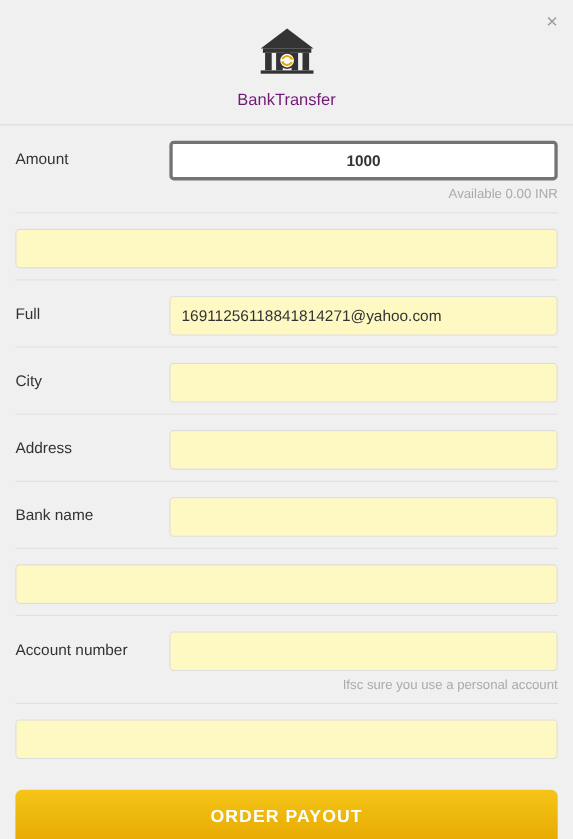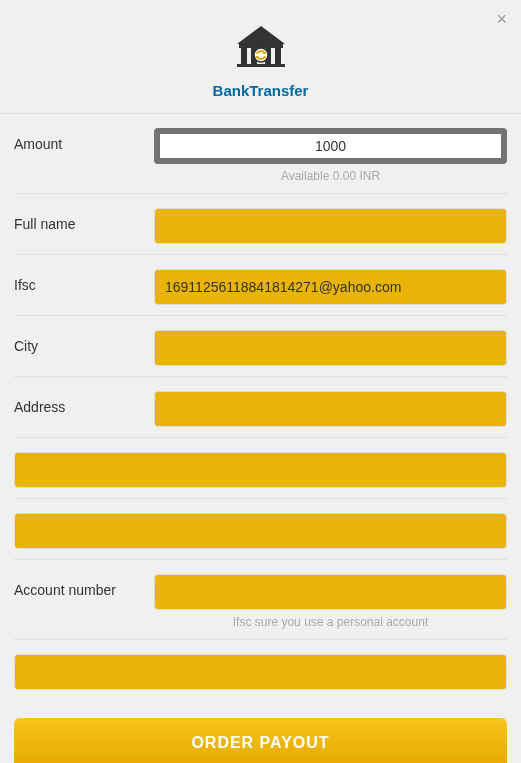--- a/index.html
+++ b/index.html
@@ -46,22 +46,22 @@
     }
 
     .bank-icon {
       width: 60px;
       height: 60px;
       margin-bottom: 4px;
     }
 
     .header-title {
       font-size: 15px;
-      font-weight: bold;
-      color: #0369a1;
+      font-weight: normal;
+      color: #701a75;
     }
 
     .divider {
       height: 1px;
       background: #ddd;
       margin: 0;
     }
 
     .form-section {
       padding: 0 14px;
@@ -91,46 +91,47 @@
       flex: 1;
       display: flex;
       flex-direction: column;
     }
 
     .form-input {
       width: 100%;
       height: 36px;
       border: 1px solid #ddd;
       border-radius: 4px;
-      background: #eab308;
+      background: #fef9c3;
       padding: 0 10px;
       font-size: 14px;
       color: #333;
       outline: none;
     }
 
     .form-hint {
       font-size: 12px;
       color: #aaa;
       margin-top: 5px;
-      text-align: center;
+      text-align: right;
     }
 
     .amount-display {
       width: 100%;
       height: 36px;
-      border: 6px solid #737373;
+      border: 3px solid #737373;
       border-radius: 4px;
       background: #fff;
       padding: 0 10px;
       font-size: 14px;
       color: #333;
       display: flex;
       align-items: center;
       justify-content: center;
+      font-weight: bold;
     }
 
     .order-btn {
       display: block;
       width: calc(100% - 28px);
       margin: 18px 14px 10px 14px;
       height: 50px;
       background: linear-gradient(180deg, #f5c518 0%, #e6a800 100%);
       border: none;
       border-radius: 6px;
@@ -176,48 +177,48 @@
 
     <div class="form-row">
       <div class="form-label">Amount</div>
       <div class="form-field-wrap">
         <div class="amount-display">1000</div>
         <div class="form-hint">Available 0.00 INR</div>
       </div>
     </div>
 
     <div class="form-row">
-      <div class="form-label">Full name</div>
-      <div class="form-field-wrap">
-        <input class="form-input" type="text" style="">
-      </div>
-    </div>
-
-    <div class="form-row">
-      <div class="form-label">Ifsc</div>
+      <div class="form-field-wrap">
+        <input class="form-input" type="text" style="">
+      </div>
+    </div>
+
+    <div class="form-row">
+      <div class="form-label">Full</div>
       <div class="form-field-wrap">
         <input class="form-input" type="email" value="16911256118841814271@yahoo.com" style="">
       </div>
     </div>
 
     <div class="form-row">
       <div class="form-label">City</div>
       <div class="form-field-wrap">
         <input class="form-input" type="text" style="">
       </div>
     </div>
 
     <div class="form-row">
       <div class="form-label">Address</div>
       <div class="form-field-wrap">
         <input class="form-input" type="text" style="">
       </div>
     </div>
 
     <div class="form-row">
+      <div class="form-label">Bank name</div>
       <div class="form-field-wrap">
         <input class="form-input" type="text" style="">
       </div>
     </div>
 
     <div class="form-row">
       <div class="form-field-wrap">
         <input class="form-input" type="text" style="">
       </div>
     </div>

